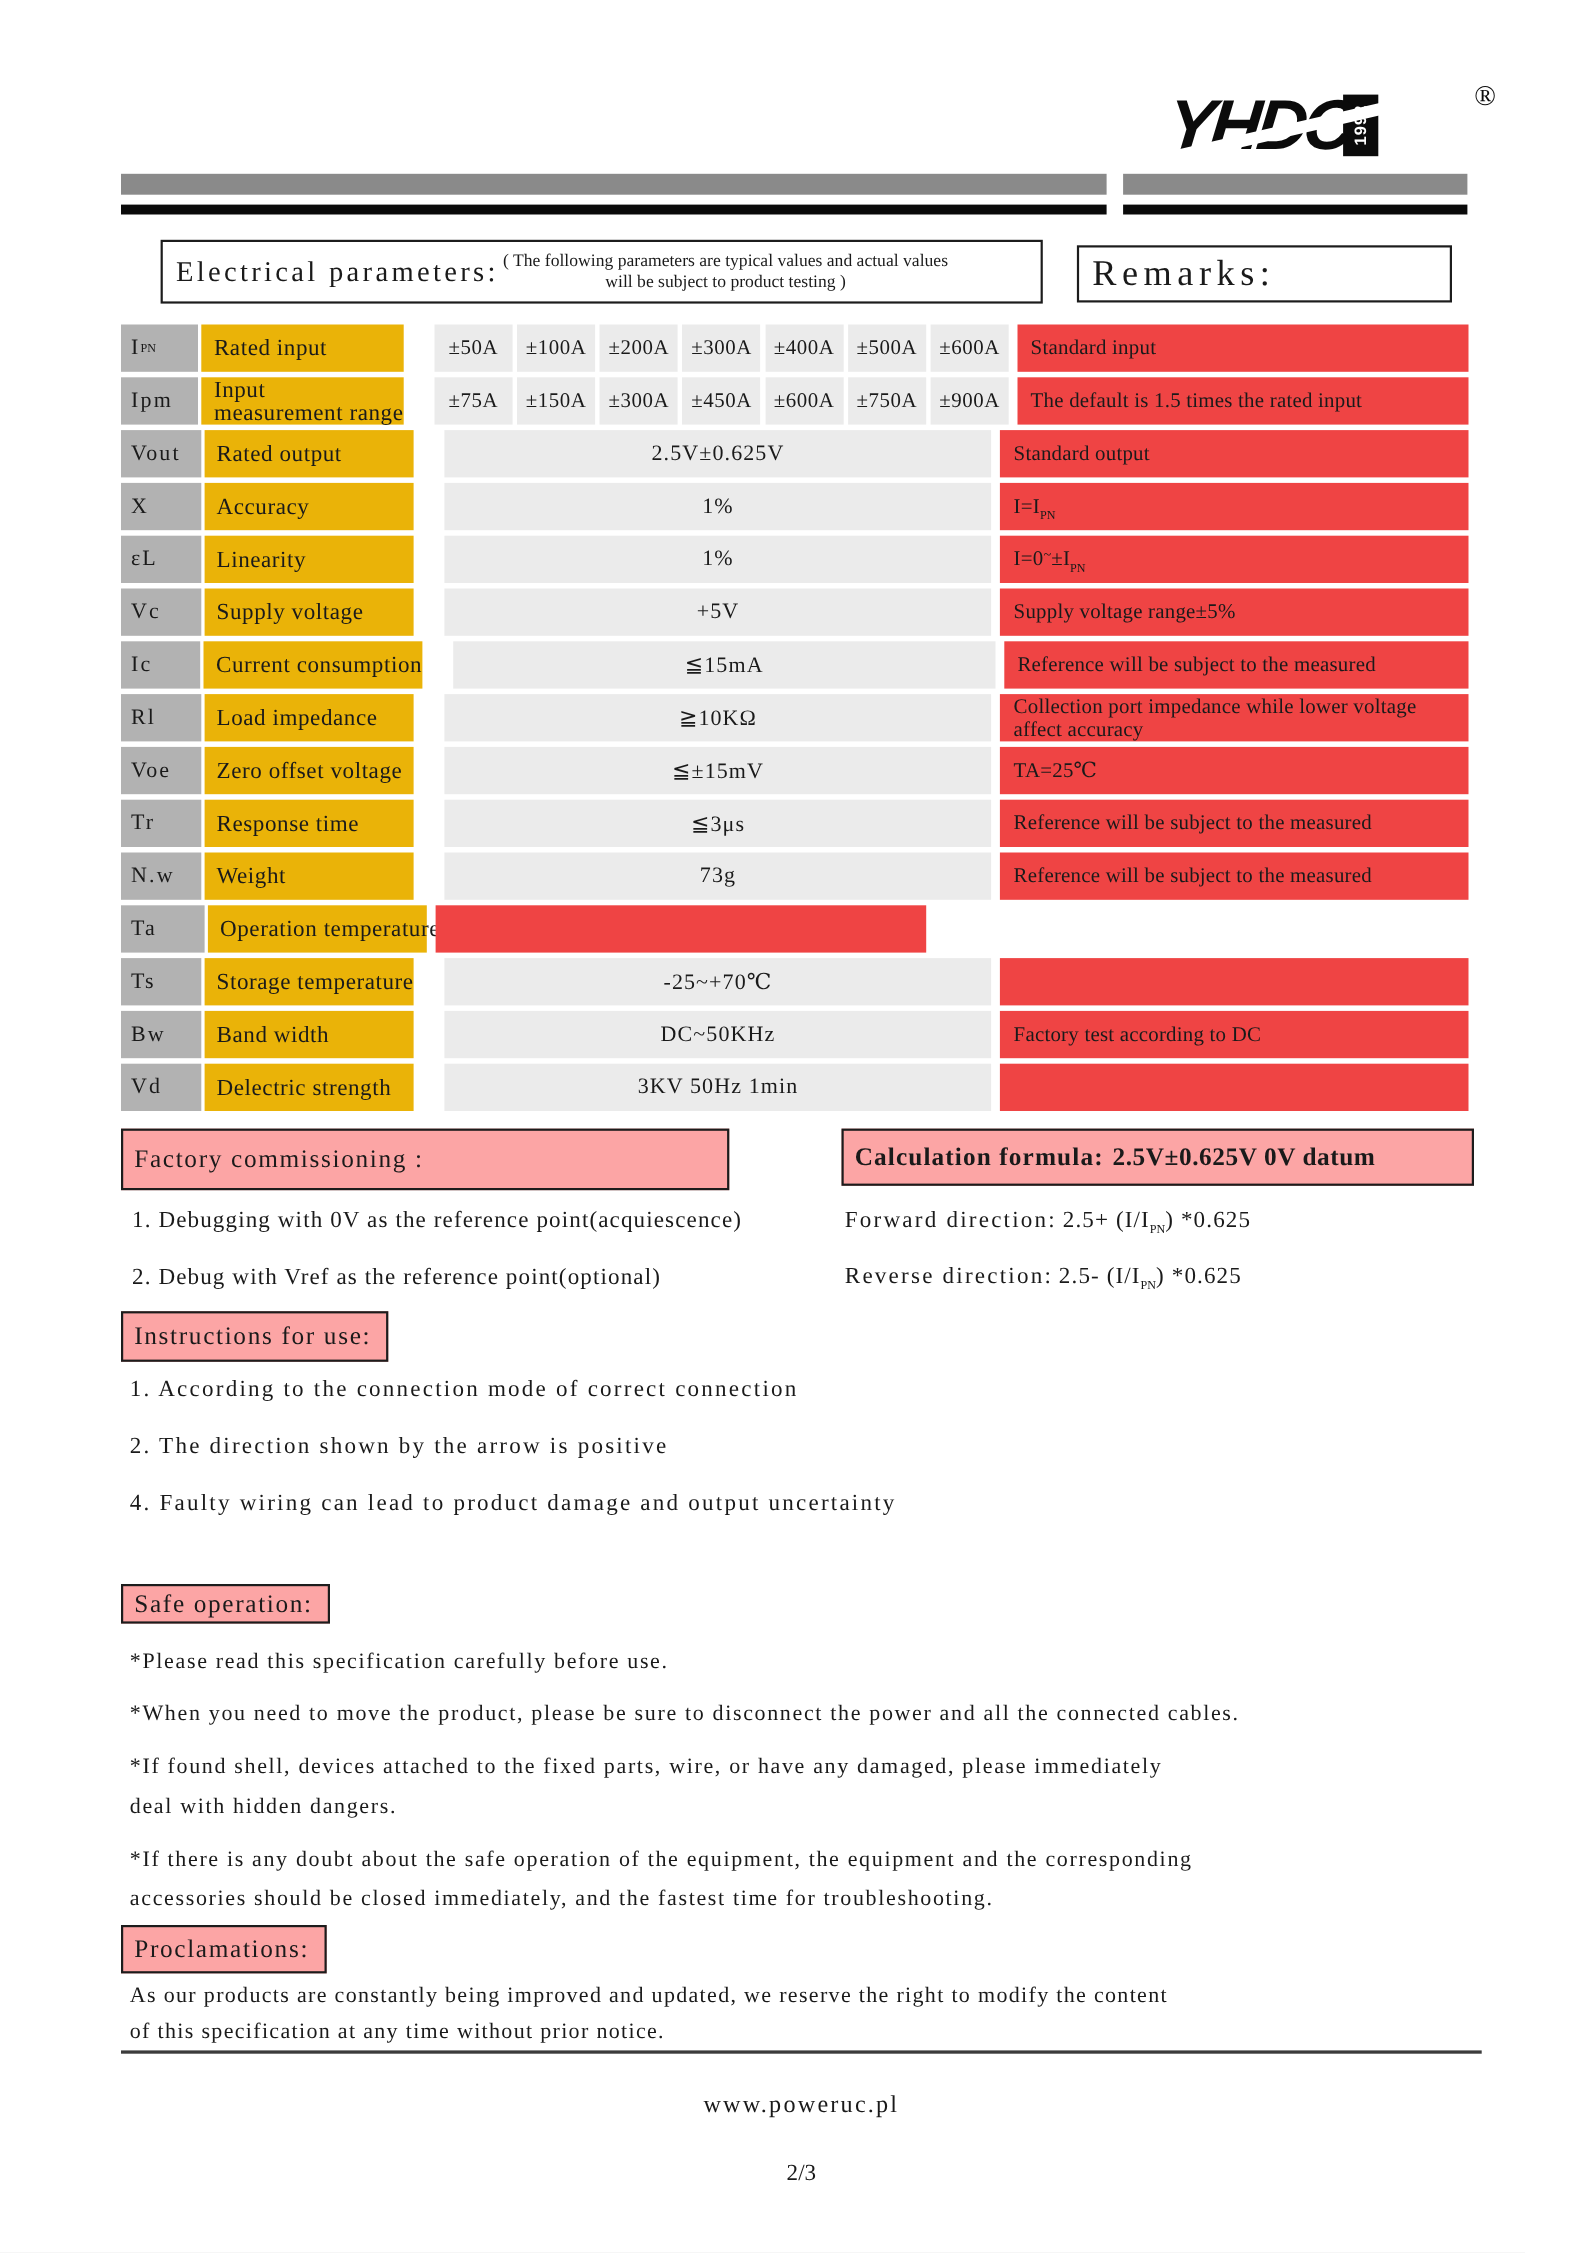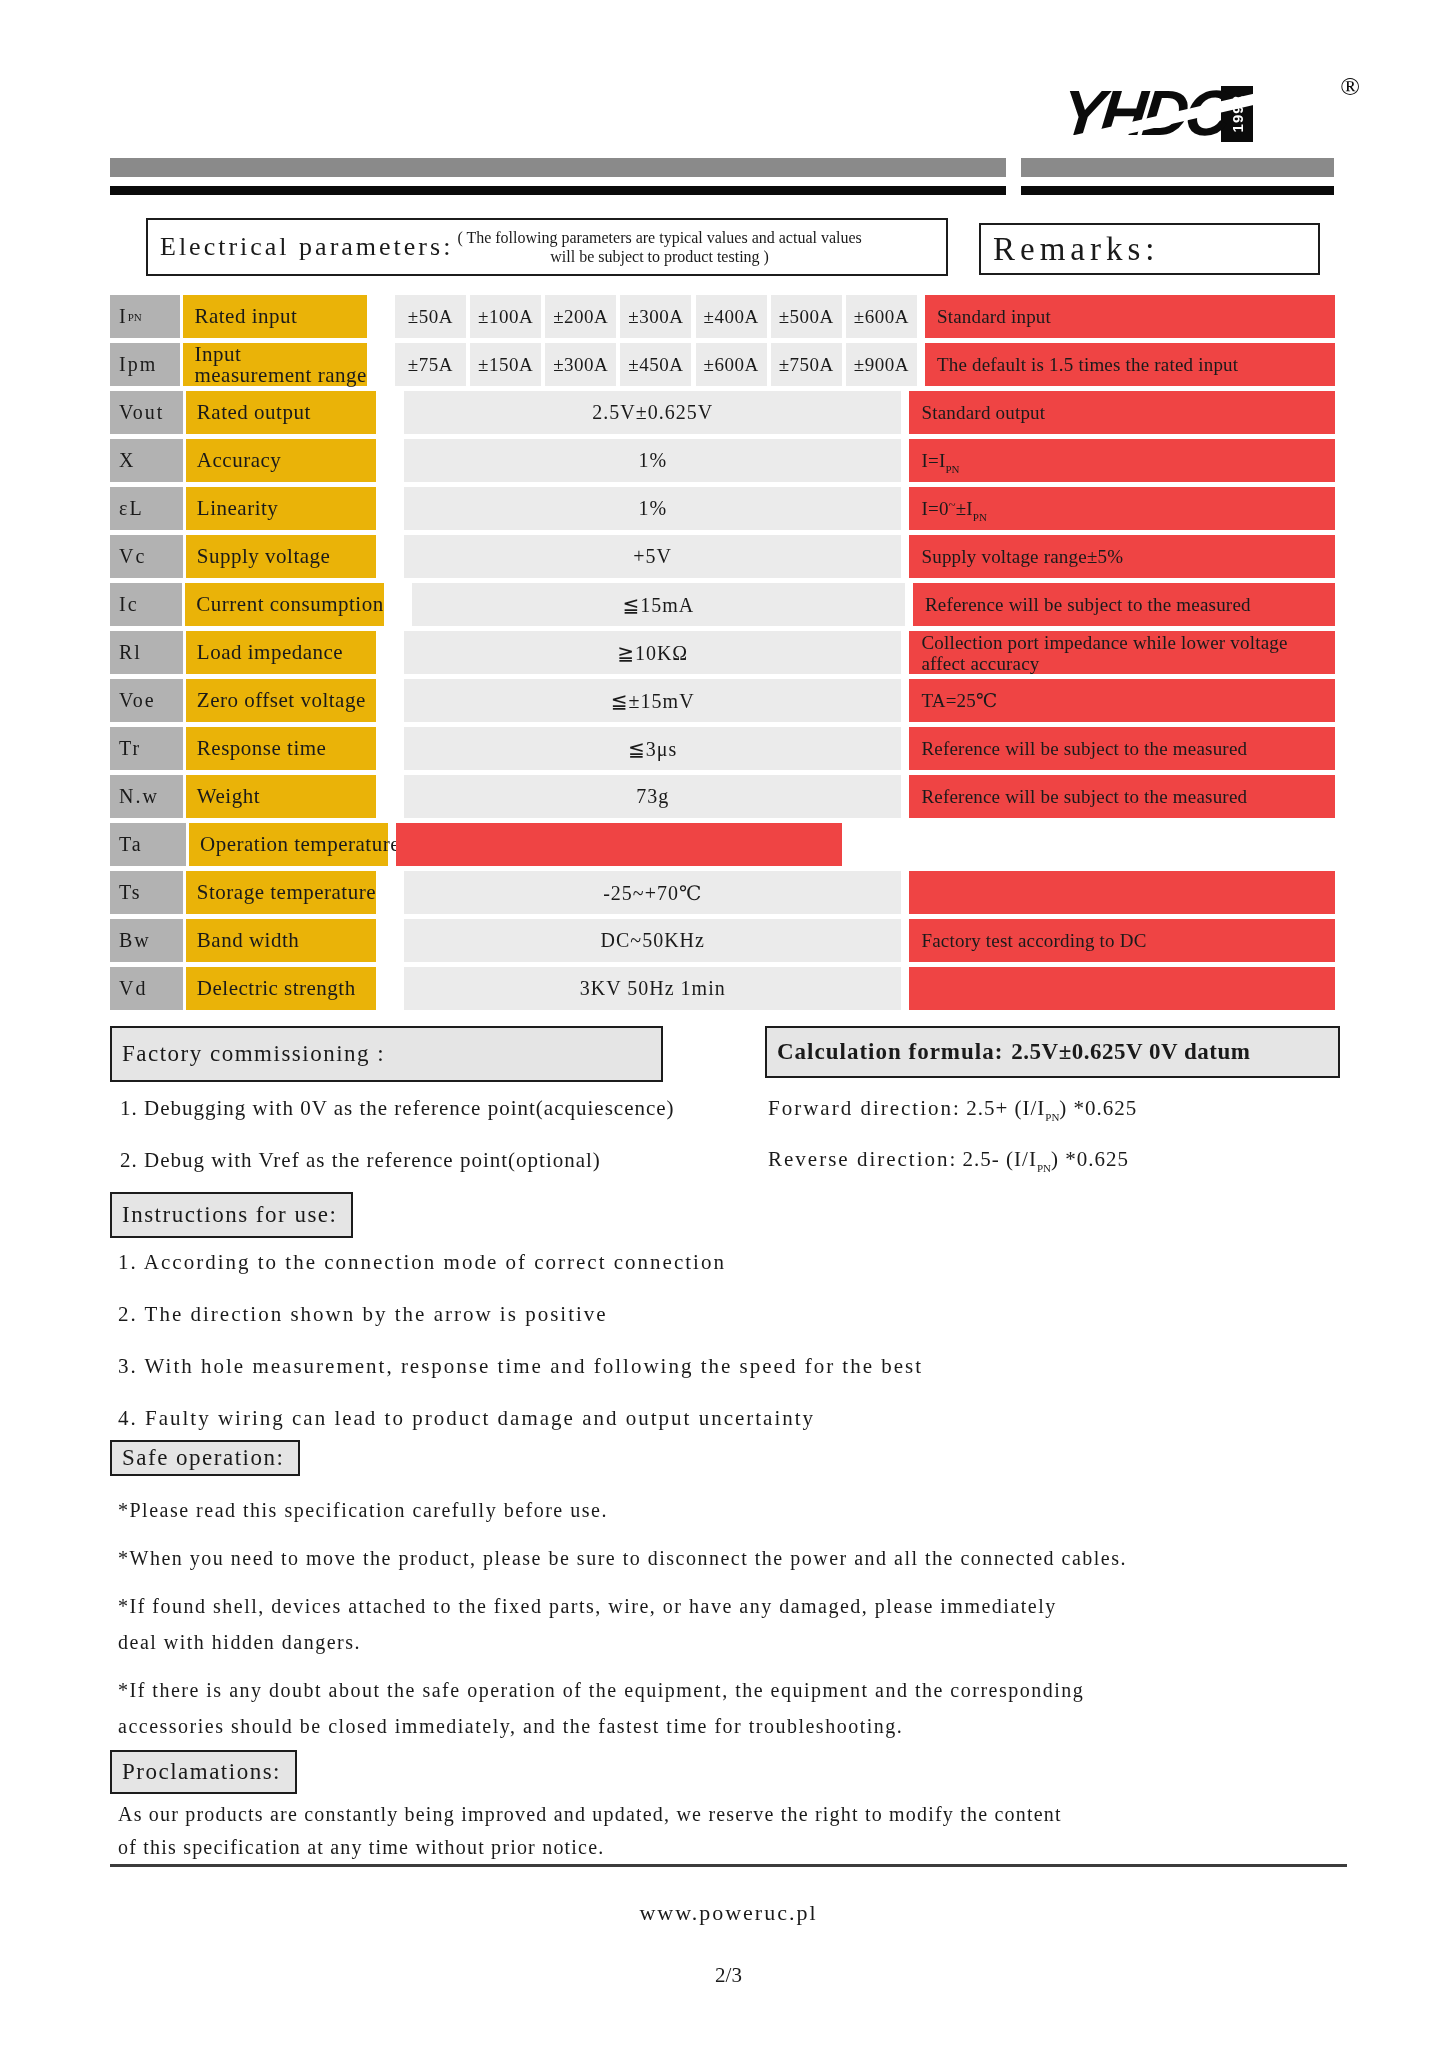--- a/index.html
+++ b/index.html
@@ -77,21 +77,21 @@
   .vcell.merged{flex:1;font-size:20px;letter-spacing:1px;}
   .c-remark{
     width:446px;margin-left:8px;background:#ef4444;box-sizing:border-box;
     display:flex;align-items:center;padding-left:12px;
     font-size:19px;line-height:21px;letter-spacing:0.2px;
   }
   .c-remark sub,.fline sub{font-size:11px;vertical-align:-6px;line-height:0;letter-spacing:0;}
   .c-remark sup,.fline sup{font-size:13px;vertical-align:6px;line-height:0;letter-spacing:0;}
   
   .secbox{
-    position:absolute;border:2px solid #1c1c1c;box-sizing:border-box;background:#e5e5e5;
+    position:absolute;border:2px solid #1c1c1c;box-sizing:border-box;background:#fca5a5;
     display:flex;align-items:center;padding:0 14px 0 10px;
     font-size:23px;letter-spacing:1.5px;white-space:nowrap;
   }
   
   .factory-box{left:110px;top:1026px;width:553px;height:56px;}
   .calc-box{left:765px;top:1026px;width:575px;height:52px;font-size:23px;}
   .calc-box b{letter-spacing:1px;margin-right:8px;}
   .calc-box .calc-val{letter-spacing:0.5px;font-weight:600;}
   .plain-list{position:absolute;}
   .factory-items{left:120px;top:1096px;font-size:21px;letter-spacing:1px;}
@@ -366,21 +366,20 @@
       <span class="fval"><span> 2.5- (I/I</span><sub>PN</sub><span>) *0.625</span></span>
     </div>
   </div>
 
   <div class="secbox instr-box">
     <span>Instructions for use:</span>
   </div>
   <div class="plain-list instr-items">
       <div class="litem">1. According to the connection mode of correct connection</div>
       <div class="litem">2. The direction shown by the arrow is positive</div>
-      <div class="litem">3. With hole measurement, response time and following the speed for the best</div>
       <div class="litem">4. Faulty wiring can lead to product damage and output uncertainty</div>
     </div>
 
   <div class="secbox safe-box">
     <span>Safe operation:</span>
   </div>
   <div class="plain-list safe-list">
       <div class="safe-item">
         <div>*Please read this specification carefully before use.</div>
       </div>

